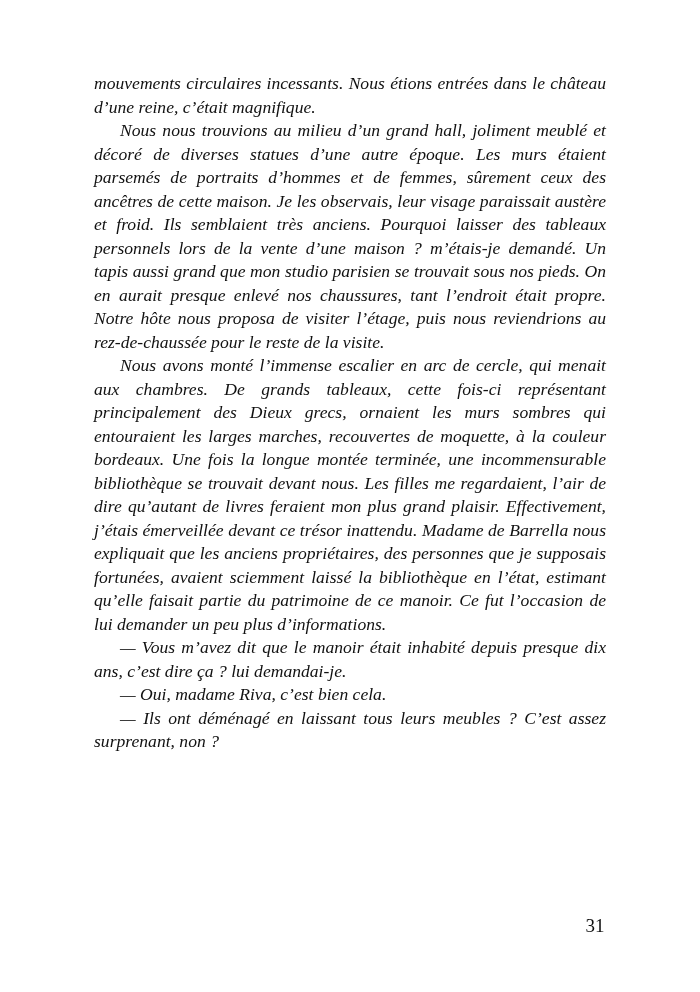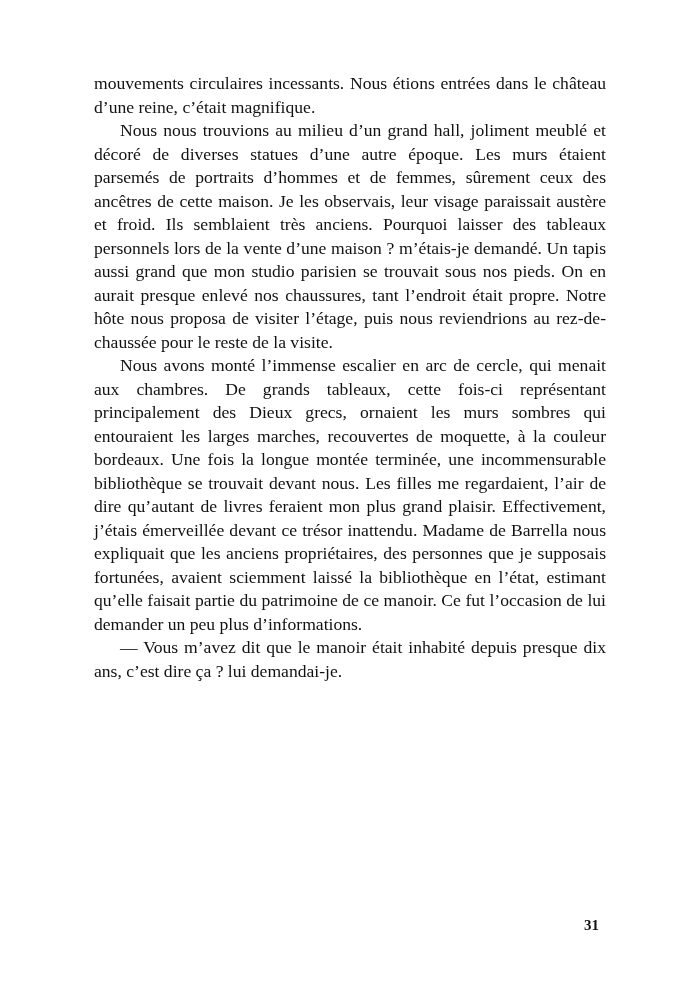--- a/index.html
+++ b/index.html
@@ -27,39 +27,41 @@
     left: 94px;
     top: 72px;
     width: 512px;
     font-size: 17.6px;
     line-height: 23.5px;
     text-align: justify;
   }
   .para {
     margin: 0;
     text-indent: 26px;
+    font-style: italic;
   }
   .para.noindent {
     text-indent: 0;
   }
   .page-number {
     position: absolute;
     left: 584px;
     top: 914px;
     width: 22px;
-    text-align: left;
-    font-size: 15px;
+    text-align: center;
+    font-size: 19px;
     line-height: 23.5px;
-    font-weight: bold;
   }
 </style>
 </head>
 <body>
 
 <div class="page">
   <div class="text-block">
     <p class="para noindent">mouvements circulaires incessants. Nous étions entrées dans le château d’une reine, c’était magnifique.</p>
     <p class="para">Nous nous trouvions au milieu d’un grand hall, joliment meublé et décoré de diverses statues d’une autre époque. Les murs étaient parsemés de portraits d’hommes et de femmes, sûrement ceux des ancêtres de cette maison. Je les observais, leur visage paraissait austère et froid. Ils semblaient très anciens. Pourquoi laisser des tableaux personnels lors de la vente d’une maison ? m’étais-je demandé. Un tapis aussi grand que mon studio parisien se trouvait sous nos pieds. On en aurait presque enlevé nos chaussures, tant l’endroit était propre. Notre hôte nous proposa de visiter l’étage, puis nous reviendrions au rez-de-chaussée pour le reste de la visite.</p>
     <p class="para">Nous avons monté l’immense escalier en arc de cercle, qui menait aux chambres. De grands tableaux, cette fois-ci représentant principalement des Dieux grecs, ornaient les murs sombres qui entouraient les larges marches, recouvertes de moquette, à la couleur bordeaux. Une fois la longue montée terminée, une incommensurable bibliothèque se trouvait devant nous. Les filles me regardaient, l’air de dire qu’autant de livres feraient mon plus grand plaisir. Effectivement, j’étais émerveillée devant ce trésor inattendu. Madame de Barrella nous expliquait que les anciens propriétaires, des personnes que je supposais fortunées, avaient sciemment laissé la bibliothèque en l’état, estimant qu’elle faisait partie du patrimoine de ce manoir. Ce fut l’occasion de lui demander un peu plus d’informations.</p>
     <p class="para">— Vous m’avez dit que le manoir était inhabité depuis presque dix ans, c’est dire ça ? lui demandai-je.</p>
+    <p class="para">— Oui, madame Riva, c’est bien cela.</p>
+    <p class="para">— Ils ont déménagé en laissant tous leurs meubles ? C’est assez surprenant, non ?</p>
   </div>
   <div class="page-number">31</div>
 </div>
 
 </body></html>

